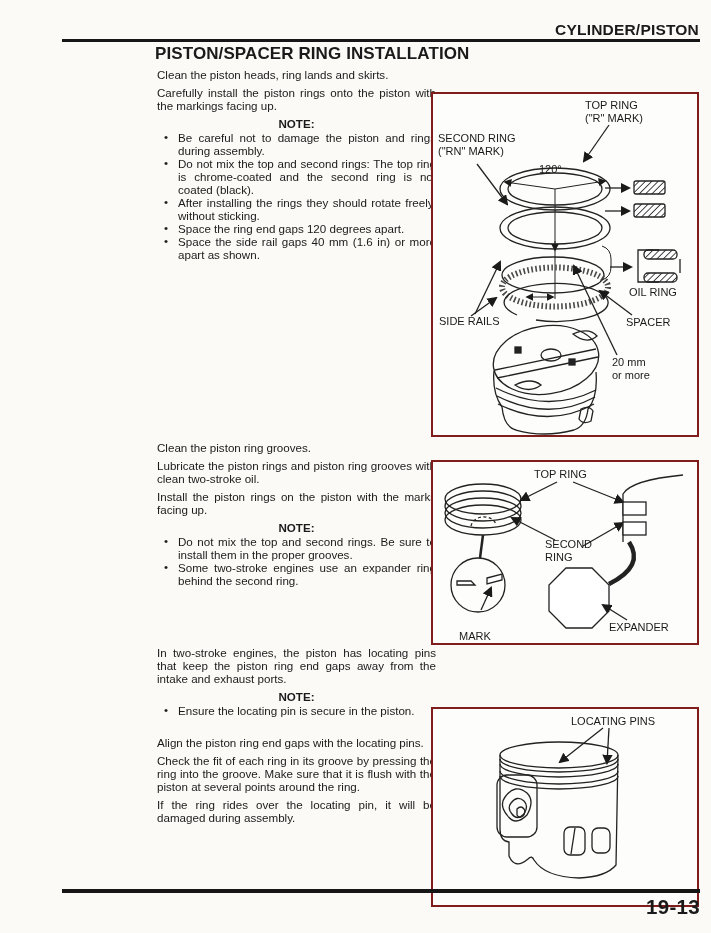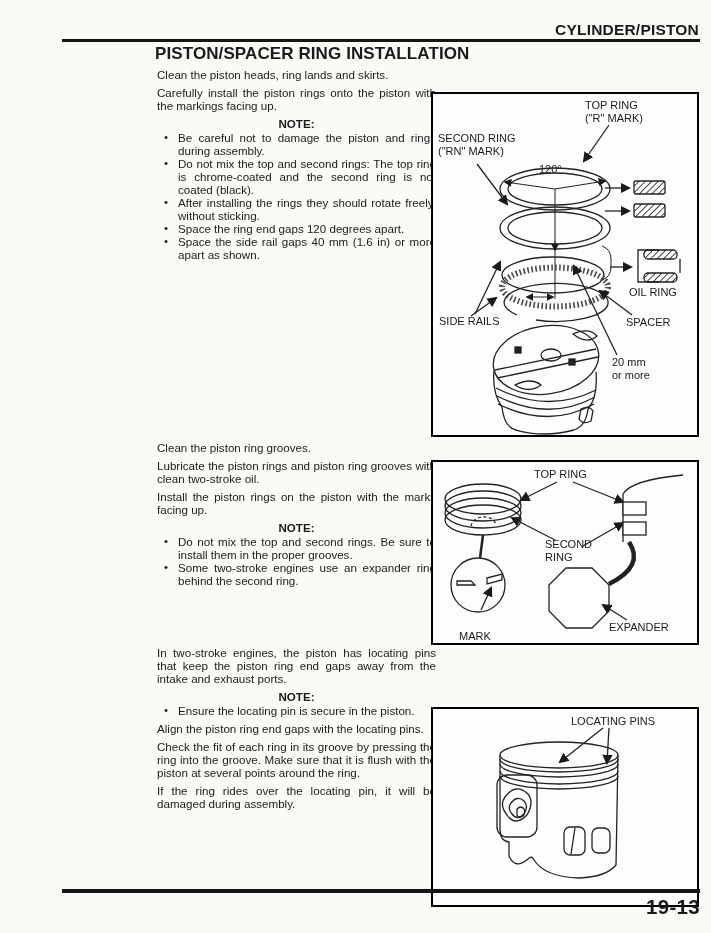--- a/index.html
+++ b/index.html
@@ -17,21 +17,21 @@
   .doc-title{ position:absolute; left:155px; top:44px; margin:0; font-size:17px; font-weight:bold; letter-spacing:.1px; }
 
   .col{ position:absolute; left:157px; width:279px; font-size:11.6px; line-height:13px; text-align:justify; }
   .col .h2{ font-size:12.3px; font-weight:bold; margin:0 0 6px 0; text-align:left; }
   .col p{ margin:0 0 5px 0; }
   .col .note-h{ font-weight:bold; margin:4px 0 1px 0; text-align:center; }
   .col ul{ list-style:none; margin:0; padding:0; }
   .col li{ position:relative; padding-left:21px; margin:0; }
   .col li::before{ content:"\2022"; position:absolute; left:7px; top:-1px; }
 
-  .fig{ position:absolute; left:431px; width:268px; background:#fdfdfb; border:2px solid #000000; box-sizing:border-box; }
+  .fig{ position:absolute; left:431px; width:268px; background:#fdfdfb; border:2px solid #7f1d1d; box-sizing:border-box; }
   #fig1{ top:92px;  height:345px; }
   #fig2{ top:460px; height:185px; }
   #fig3{ top:707px; height:200px; }
   .fig svg{ position:absolute; left:0; top:0; display:block; }
   .flabel{ position:absolute; font-size:11px; line-height:13px; white-space:pre-line; color:var(--ink); }
 </style>
 </head>
 <body>
 
 <div class="page">
@@ -184,21 +184,21 @@
     <div class="flabel" style="left:26px;  top:168px">MARK</div>
     <div class="flabel" style="left:176px; top:159px">EXPANDER</div>
   </div>
 
   <div class="col" style="top:646px">
     <p>In two-stroke engines, the piston has locating pins that keep the piston ring end gaps away from the intake and exhaust ports.</p>
     <div class="note-h">NOTE:</div>
     <ul>
       <li>Ensure the locating pin is secure in the piston.</li>
     </ul>
-    <p style="margin-top:5px">Align the piston ring end gaps with the locating pins.</p>
+    <p style="margin-top:19px">Align the piston ring end gaps with the locating pins.</p>
     <p>Check the fit of each ring in its groove by pressing the ring into the groove. Make sure that it is flush with the piston at several points around the ring.</p>
     <p>If the ring rides over the locating pin, it will be damaged during assembly.</p>
   </div>
 
   <div class="fig" id="fig3">
     <svg width="264" height="172" viewBox="0 0 264 172">
       <defs>
         <marker id="ah3" viewBox="0 0 10 10" refX="8" refY="5" markerWidth="8" markerHeight="8" orient="auto-start-reverse">
           <path d="M0,0L10,5L0,10z" fill="#1a1a1a"></path>
         </marker>

